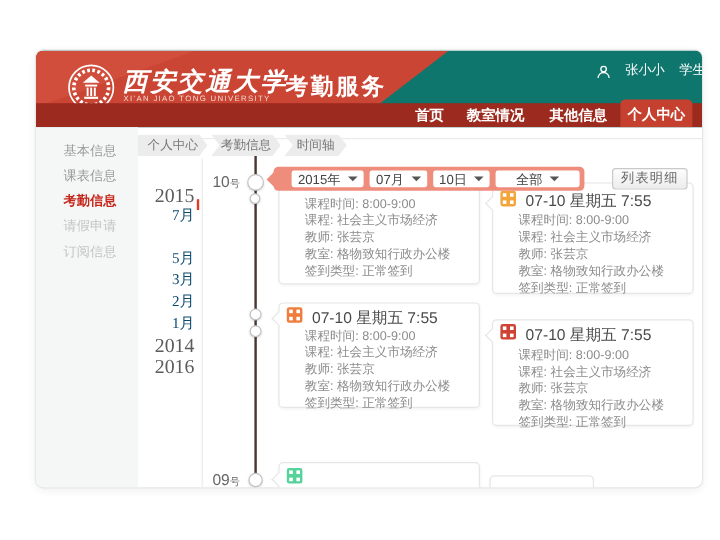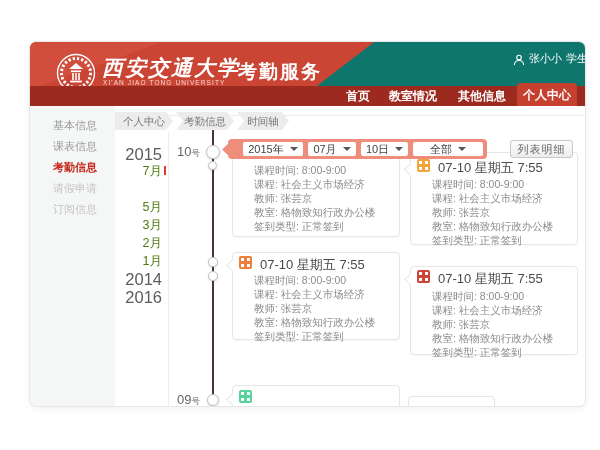--- a/index.html
+++ b/index.html
@@ -17,21 +17,21 @@
   .rib2{position:absolute;left:0;top:0;width:555px;height:64px;background:#d14e3c;
         clip-path:polygon(0 0,24% 0,0 74%);}
   .logo{position:absolute;left:26px;top:11px;width:40px;height:40px;}
   .univ-cn{position:absolute;left:72px;top:12px;color:#fff;font-size:21px;font-weight:bold;
            font-style:italic;font-family:"DejaVu Serif","Liberation Serif",serif;
            letter-spacing:2px;white-space:nowrap;}
   .univ-en{position:absolute;left:73px;top:37px;color:#f3d9d4;font-size:6.5px;letter-spacing:1.1px;
            white-space:nowrap;}
   .svc{position:absolute;left:208px;top:17px;color:#fff;font-size:19px;font-weight:bold;
        letter-spacing:2px;white-space:nowrap;}
-  .userinfo{position:absolute;right:9px;top:9px;display:flex;align-items:flex-end;gap:4px;
+  .userinfo{position:absolute;right:9px;top:9px;display:flex;align-items:flex-end;gap:12px;
             color:#fff;font-size:11px;cursor:pointer;}
   .navstrip{position:absolute;left:0;top:44px;width:555px;height:20px;background:#9d2a1e;}
   .navitem{position:absolute;top:47px;height:16px;color:#fff;font-size:12px;font-weight:bold;
            text-align:center;line-height:15px;cursor:pointer;}
   .nav1{left:307px;width:42px;}
   .nav2{left:352px;width:62px;}
   .nav3{left:421px;width:62px;}
   .tab-active{position:absolute;left:487px;top:41px;width:60px;height:23px;background:#c6402f;
               border-radius:4px 4px 0 0;color:#fff;font-size:12px;font-weight:bold;text-align:center;
               line-height:24px;cursor:pointer;}
@@ -44,23 +44,23 @@
   .cr1{left:85px;width:58px;}
   .cr2{left:146px;width:58px;}
   .cr3{left:207px;width:52px;}
   
   .sidebar{position:absolute;left:0;top:64px;width:85px;height:300px;background:#f5f6f6;}
   .sitem{position:absolute;left:23px;height:14px;font-size:11px;color:#9a9a9a;white-space:nowrap;
          cursor:pointer;}
   .sitem.active{color:#c5281c;font-weight:bold;}
   .sitem.dim{color:#c4c4c4;}
   
-  .yscale{position:absolute;left:68px;top:3px;width:64px;height:364px;}
+  .yscale{position:absolute;left:68px;top:11px;width:64px;height:364px;font-family:Liberation Serif, serif;}
   .yr{position:absolute;right:0;width:64px;text-align:right;color:#5c5c5c;font-size:16.5px;}
-  .mo{position:absolute;right:0;width:64px;text-align:right;color:#4d7c0f;font-size:12.5px;cursor:pointer;}
+  .mo{position:absolute;right:0;width:64px;text-align:right;color:#0c4a6e;font-size:12.5px;cursor:pointer;}
   .redtick{position:absolute;left:134px;top:124px;width:2px;height:9px;background:#e23b28;}
   .vdivider{position:absolute;left:138px;top:90px;width:1px;height:274px;background:#ececec;}
   .tline{position:absolute;left:182px;top:88px;width:2px;height:276px;background:#4a3631;}
   .node{position:absolute;background:#fff;border:1px solid #c2c2c2;border-radius:50%;
         box-shadow:0 1px 2px rgba(0,0,0,.15);}
   .daylabel{position:absolute;color:#666;font-size:13px;white-space:nowrap;}
   .daylabel .sfx{font-size:8.5px;}
   
   .fbar{position:absolute;left:198px;top:97px;width:259px;height:20px;background:#ef8d7c;
         border-radius:4px;z-index:6;}

